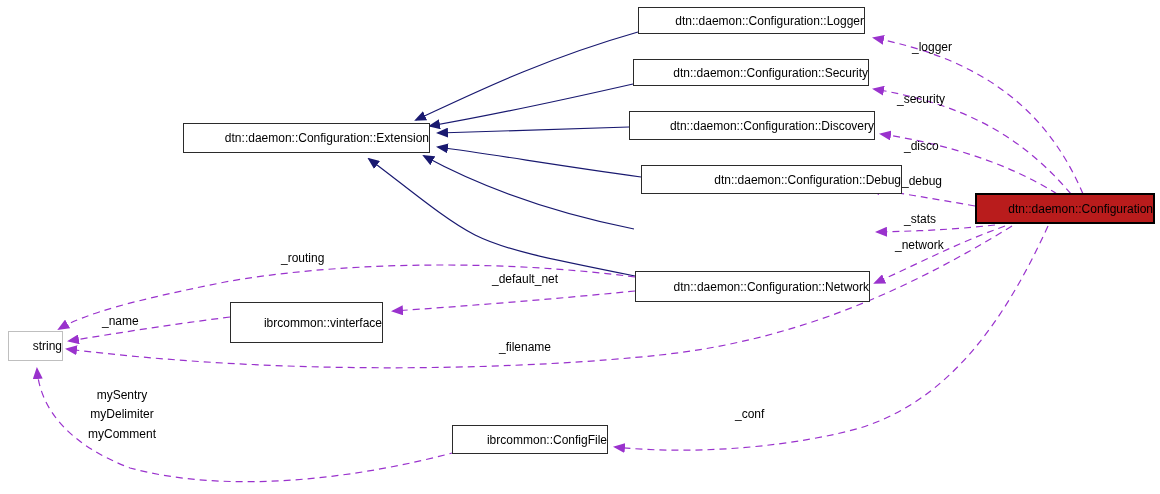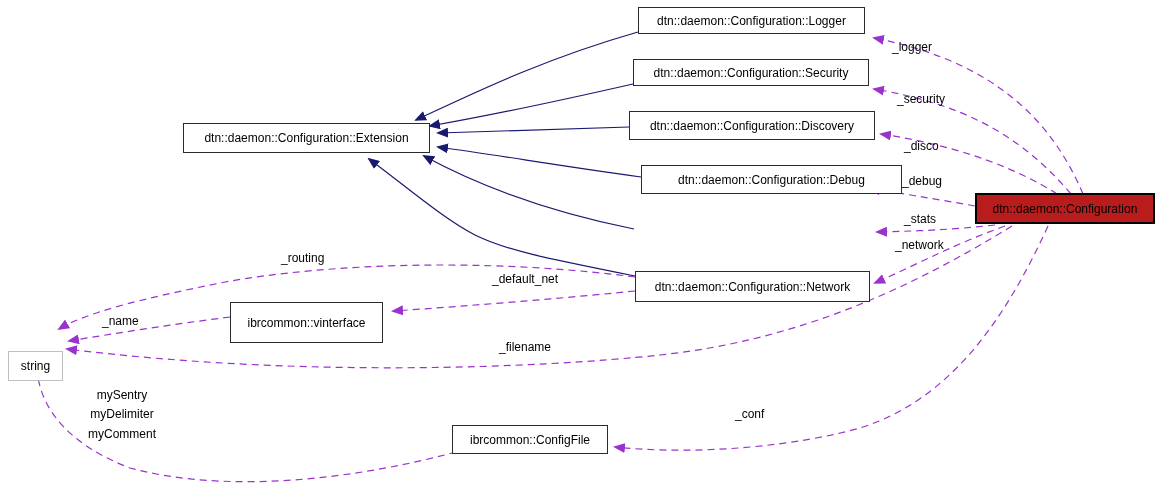--- a/index.html
+++ b/index.html
@@ -9,25 +9,25 @@
     background:#ffffff;
     font-family:"Liberation Sans","DejaVu Sans",sans-serif;
     overflow:hidden;
   }
   #edges{position:absolute;left:0;top:0;width:1160px;height:494px;}
   .node{
     position:absolute;
     box-sizing:border-box;
     background:#ffffff;
     border:1px solid #2b2b2b;
-    display:flex;align-items:center;justify-content:center;
+    display:flex;align-items:center;justify-content:flex-end;
     font-size:12px;color:#000;white-space:nowrap;
     z-index:2;
   }
-  .node.external{border-color:#bfbfbf;margin-top:20px;}
+  .node.external{border-color:#bfbfbf;}
   .node.current{background:#b91c1c;border:2px solid #000;}
   .elabel{
     position:absolute;
     font-size:12px;color:#000;white-space:nowrap;
     z-index:3;
   }
   .elabel.stack{text-align:center;line-height:19.4px;white-space:normal;}
   .elabel.stack span{display:block;}
   path.inherit{fill:none;stroke:#191970;stroke-width:1.2;}
   path.usage{fill:none;stroke:#9a32cd;stroke-width:1.2;stroke-dasharray:7 5;}
@@ -92,21 +92,21 @@
   <div class="node external" style="left:8px;top:331px;width:55px;height:30px">
       <span>string</span>
     </div>
   <div class="node" style="left:452px;top:425px;width:156px;height:29px">
       <span>ibrcommon::ConfigFile</span>
     </div>
   <div class="node current" style="left:975px;top:193px;width:180px;height:31px">
       <span>dtn::daemon::Configuration</span>
     </div>
 
-  <span class="elabel" style="left:892px;top:40px">_logger</span>
+  <span class="elabel" style="left:912px;top:40px">_logger</span>
   <span class="elabel" style="left:897px;top:92px">_security</span>
   <span class="elabel" style="left:904px;top:139px">_disco</span>
   <span class="elabel" style="left:902px;top:174px">_debug</span>
   <span class="elabel" style="left:904px;top:212px">_stats</span>
   <span class="elabel" style="left:895px;top:238px">_network</span>
   <span class="elabel" style="left:281px;top:251px">_routing</span>
   <span class="elabel" style="left:492px;top:272px">_default_net</span>
   <span class="elabel" style="left:102px;top:314px">_name</span>
   <span class="elabel" style="left:499px;top:340px">_filename</span>
   <span class="elabel" style="left:735px;top:407px">_conf</span>

